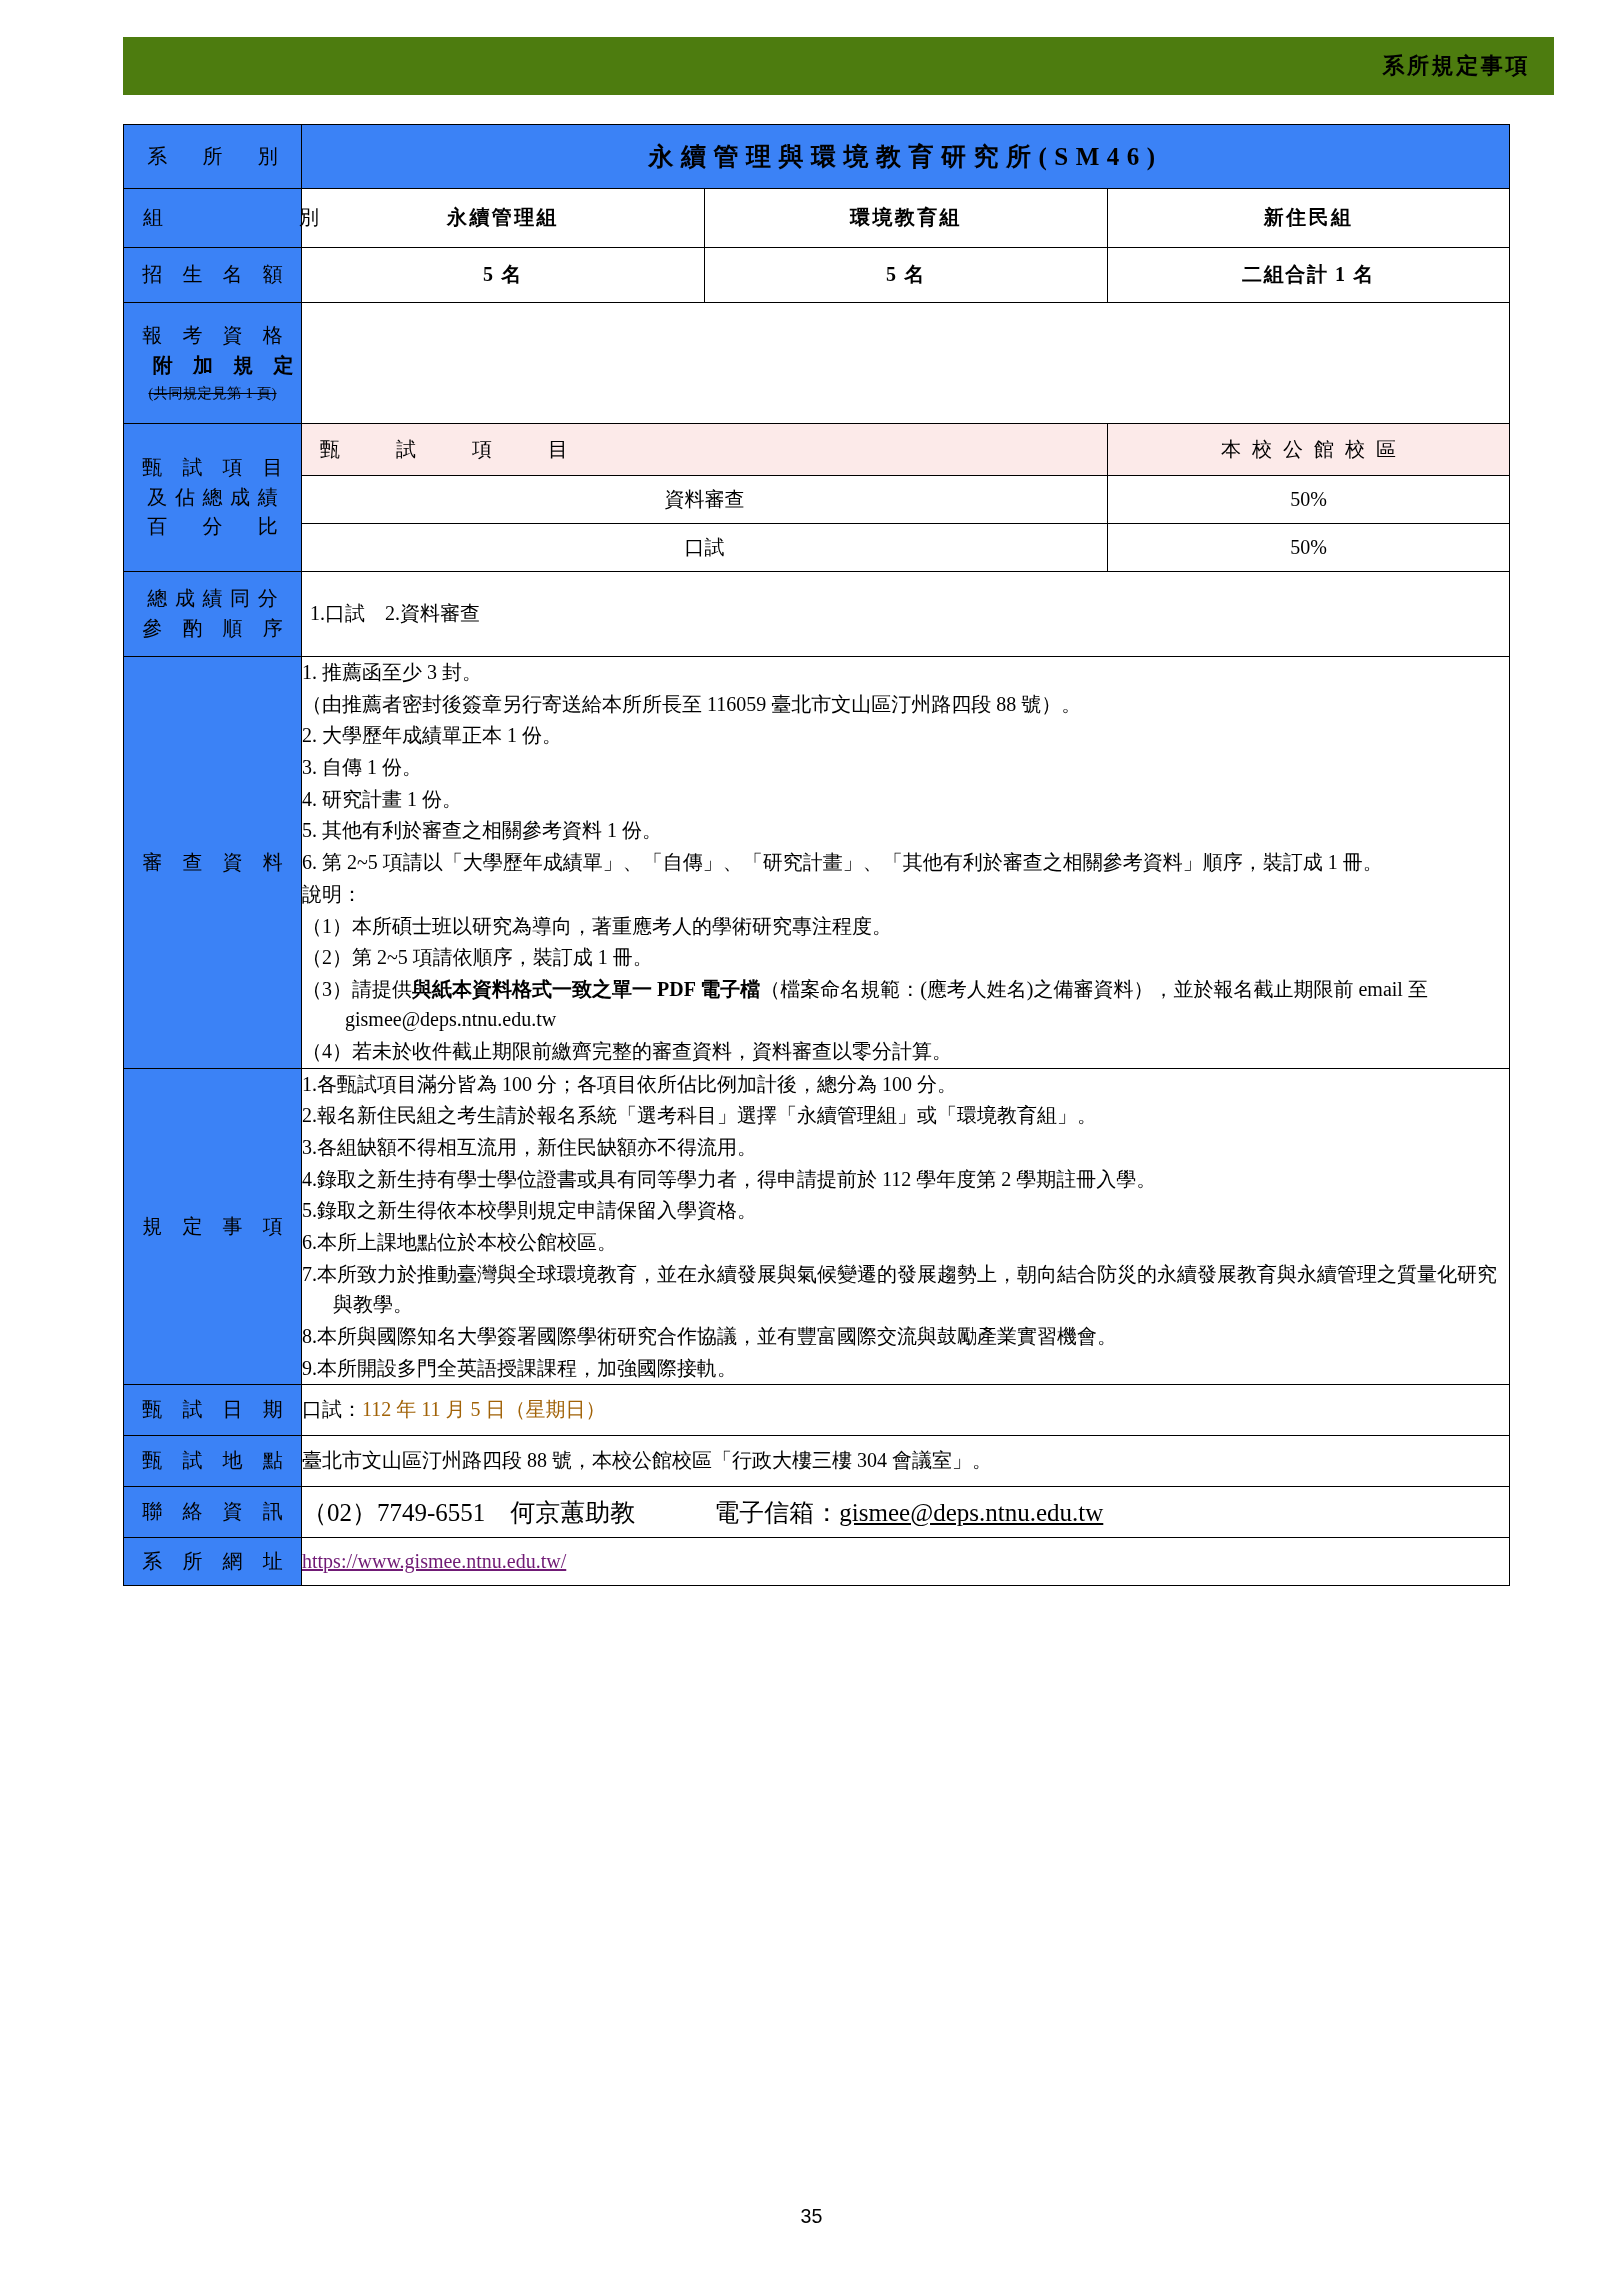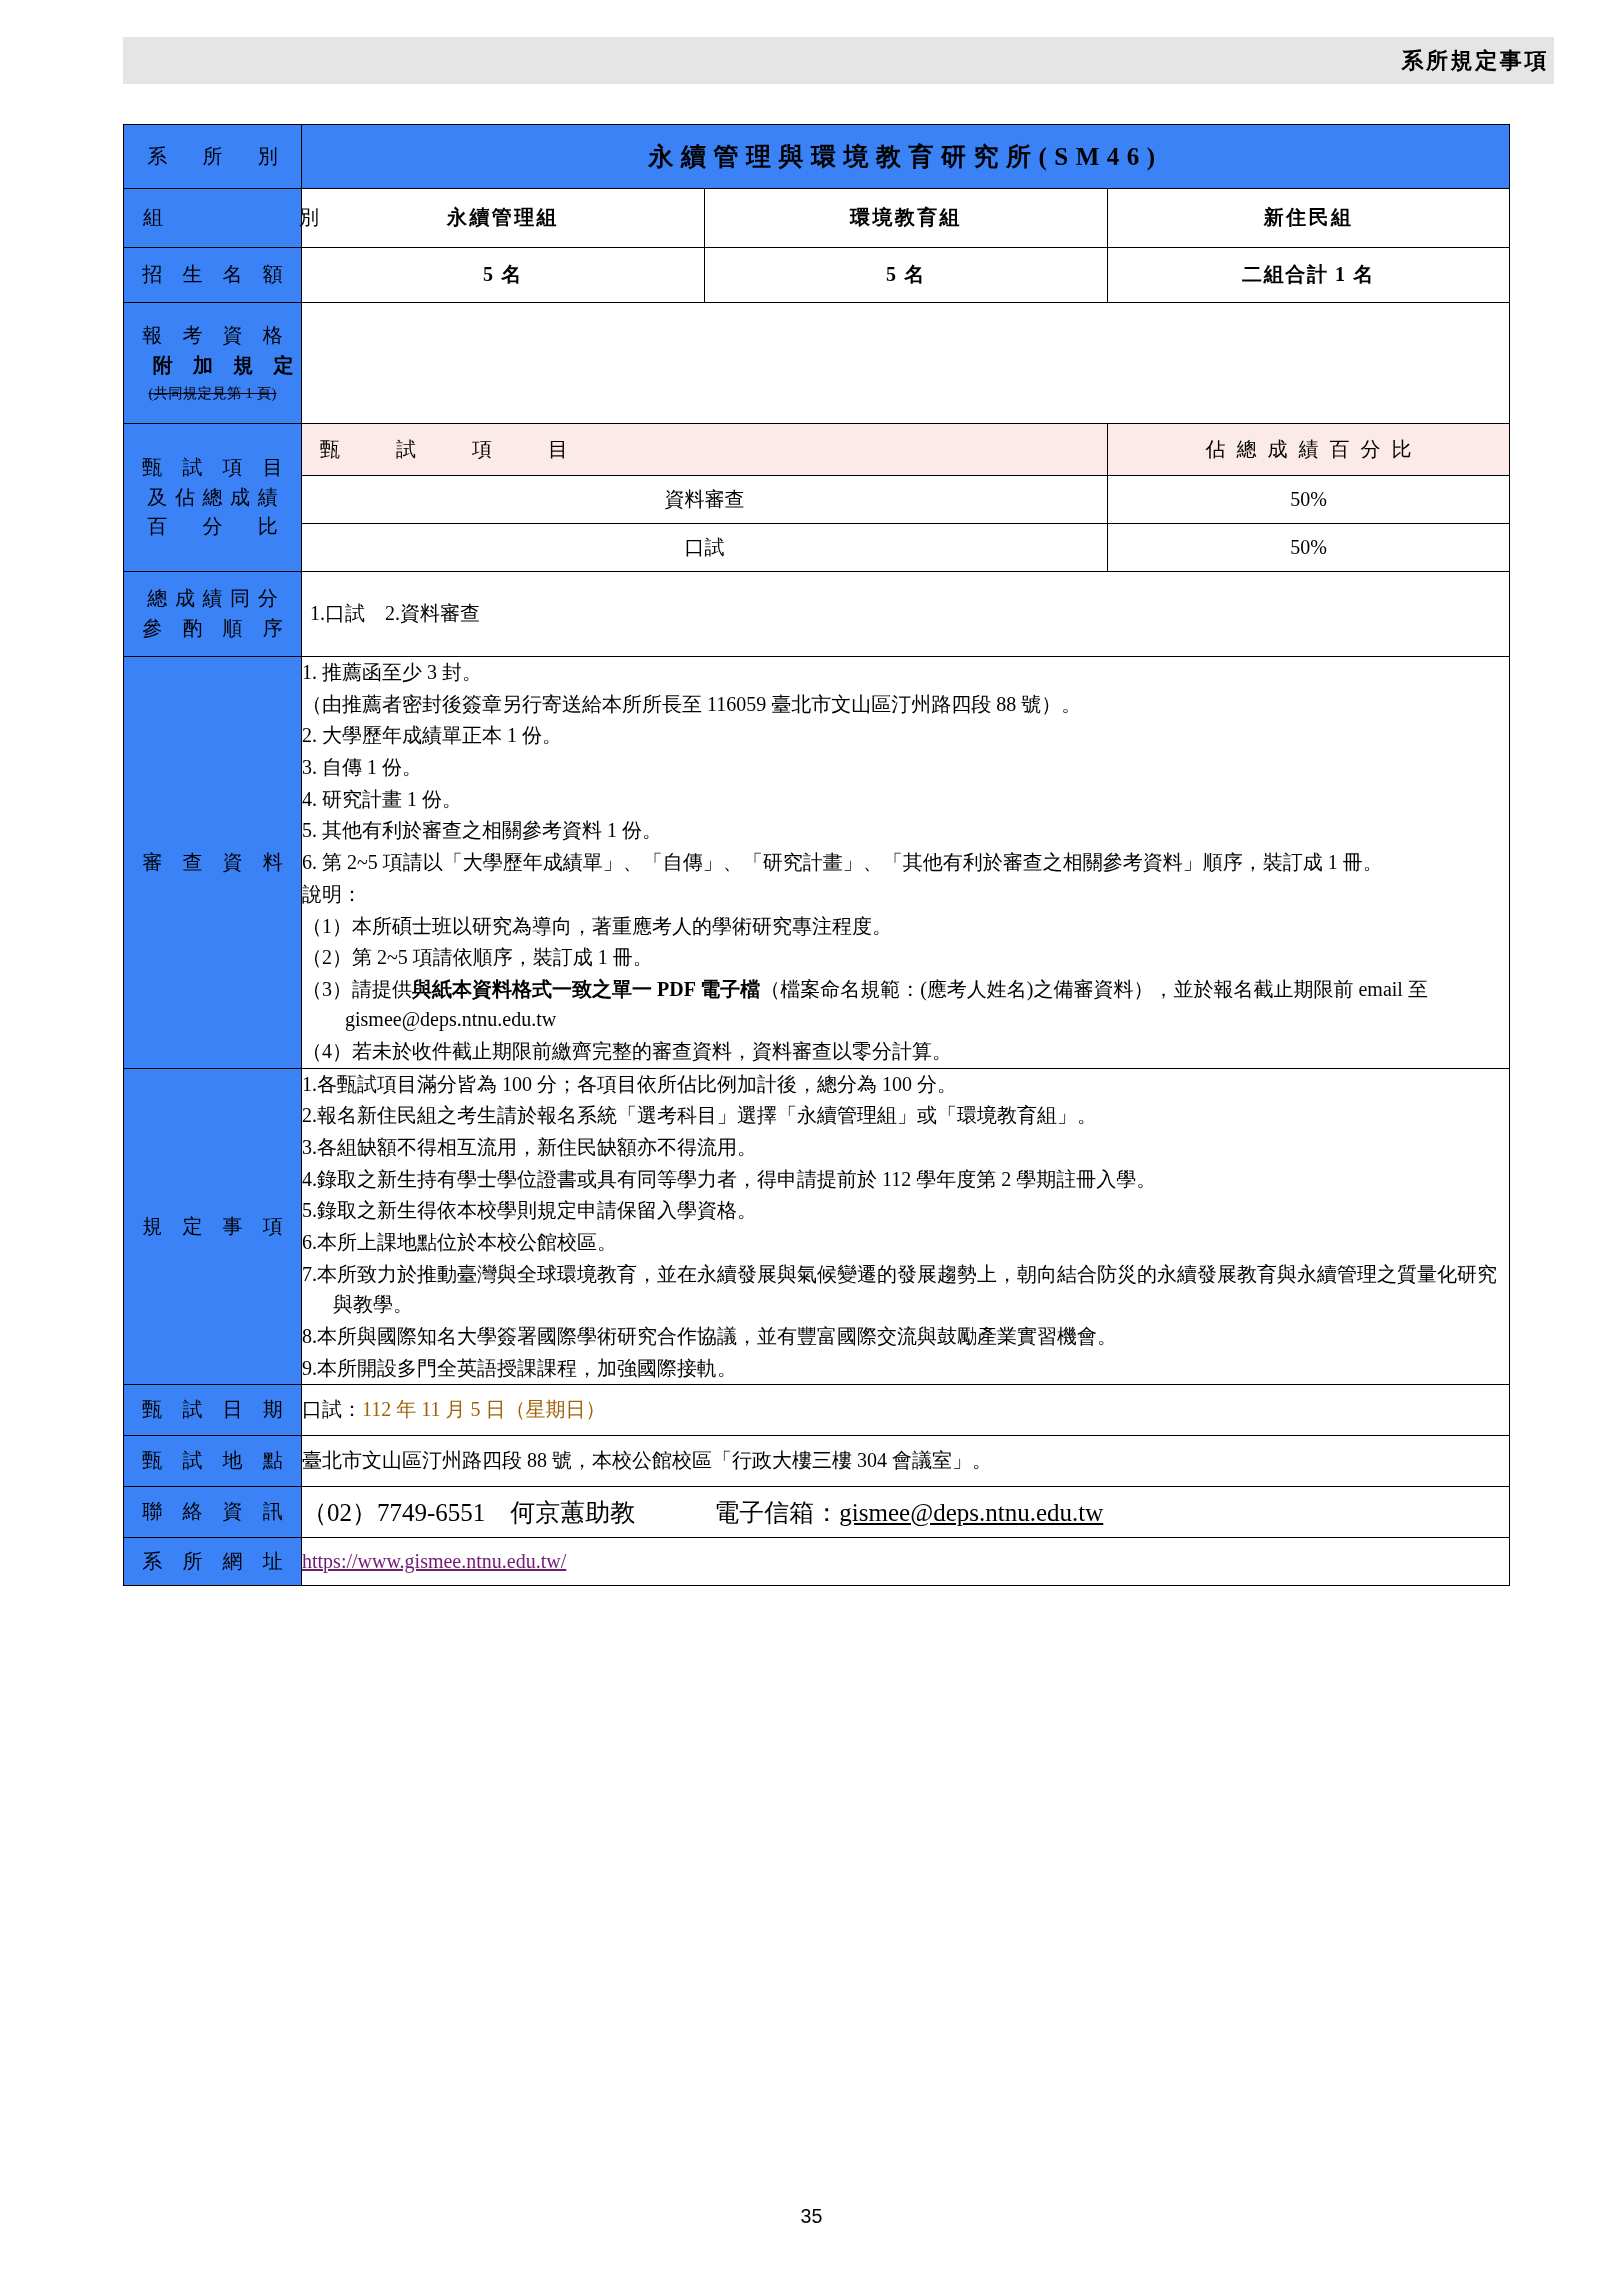--- a/index.html
+++ b/index.html
@@ -15,27 +15,27 @@
     position: relative;
     overflow: hidden;
   }
 
   
   .header-banner {
     position: absolute;
     left: 123px;
     top: 37px;
     width: 1431px;
-    height: 47px;
-    background: #e5e5e5;
+    height: 58px;
+    background: #4d7c0f;
     display: flex;
     align-items: center;
     justify-content: flex-end;
     box-sizing: border-box;
-    padding-right: 5px;
+    padding-right: 24px;
   }
   .header-banner-title {
     font-size: 22px;
     font-weight: bold;
     letter-spacing: 2.6px;
     line-height: 1;
     font-family: "Liberation Serif", "DejaVu Serif", serif;
   }
 
   
@@ -230,21 +230,21 @@
     <tr>
       <td class="lbl" rowspan="3">
         <span class="spread">甄 試 項 目</span>
         <span class="spread">及佔總成績</span>
         <span class="spread">百　分　比</span>
       </td>
       <td class="exam-head-cell" colspan="2">
         <span class="exam-head-left">甄　試　項　目</span>
       </td>
       <td class="exam-head-cell">
-        <span class="exam-head-right">佔總成績百分比</span>
+        <span class="exam-head-right">本校公館校區</span>
       </td>
     </tr>
 
     <tr>
       <td class="v-left exam-row-cell" colspan="2">資料審查</td>
       <td class="v-center exam-row-cell">50%</td>
     </tr>
 
     <tr>
       <td class="v-left exam-row-cell" colspan="2">口試</td>

